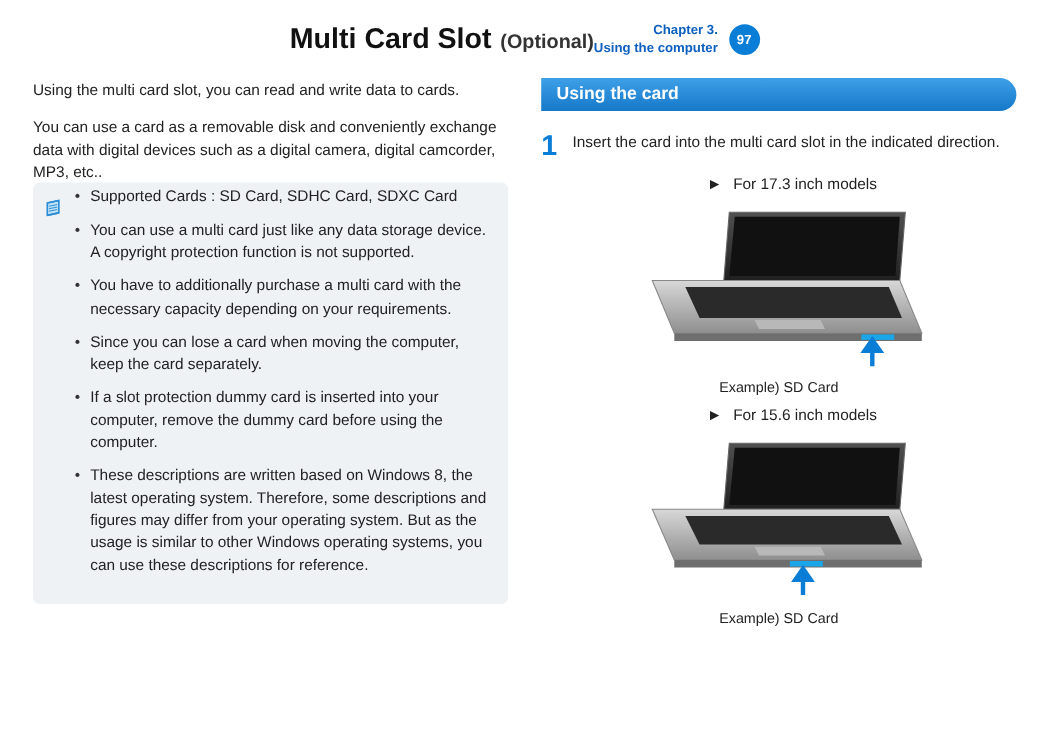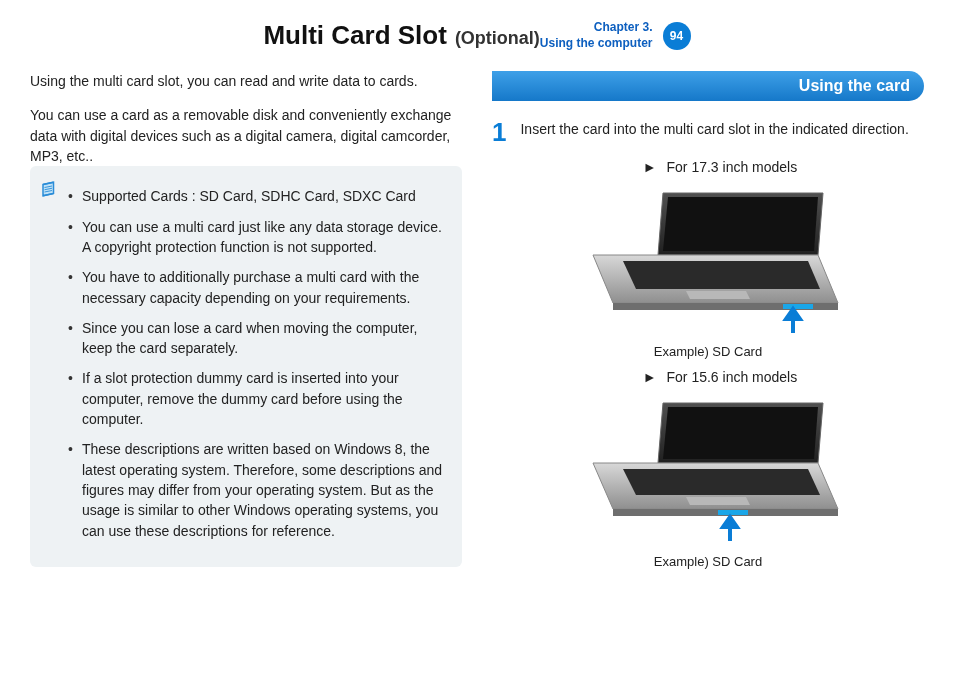--- a/index.html
+++ b/index.html
@@ -31,41 +31,40 @@
     background: #0a7dd6; color: #fff; font-size: 12px; font-weight: 700;
     display: flex; align-items: center; justify-content: center;
   }
   .columns { display: flex; gap: 30px; }
   .col { flex: 1; }
   .intro1 { margin-bottom: 14px; line-height: 1.45; }
   .intro2 { line-height: 1.45; }
   .note-box {
     background: #eef2f4;
     border-radius: 6px;
-    padding: 20px 16px 16px 38px;
+    padding: 2px 16px 16px 38px;
     position: relative;
     line-height: 1.45;
   }
   .note-icon {
     position: absolute; left: 10px; top: 14px;
     color: #2a8dd8;
   }
   .note-box ul { list-style: none; }
   .note-box li {
     position: relative; padding-left: 14px; margin-bottom: 10px;
   }
   .note-box li::before {
     content: "•"; position: absolute; left: 0; top: 0; color: #333;
   }
   .section-head {
     background: linear-gradient(to bottom, #3ea0e8, #1578c9);
     color: #fff; font-weight: 700; font-size: 16px;
     padding: 6px 14px; border-radius: 0 18px 18px 0;
     margin-bottom: 18px;
-    text-align: right;
   }
   .step { display: flex; gap: 14px; margin-bottom: 14px; line-height: 1.45; }
   .step-num { color: #0a7dd6; font-size: 26px; font-weight: 700; line-height: 1; }
   .subhead { font-weight: 400; margin: 6px 0 10px 24px; text-align: center; }
   .subhead .arrow { margin-right: 6px; }
   .laptop-block { position: relative; text-align: center; margin-bottom: 6px; }
   .laptop-svg { display: inline-block; }
   .caption { text-align: center; font-size: 13px; margin: 2px auto 10px auto; }
 </style>
 </head>
@@ -74,21 +73,21 @@
 <div class="header">
   <div class="title-wrap">
     <span class="title">Multi Card Slot</span>
     <span class="title-opt">(Optional)</span>
   </div>
   <div class="header-right">
     <div class="chap">
       <div>Chapter 3.</div>
       <div>Using the computer</div>
     </div>
-    <div class="page-badge">94</div>
+    <div class="page-badge">97</div>
   </div>
 </div>
 
 <div class="columns">
 
   <div class="col">
     <p class="intro1">Using the multi card slot, you can read and write data to cards.</p>
     <p class="intro2">You can use a card as a removable disk and conveniently exchange data with digital devices such as a digital camera, digital camcorder, MP3, etc..</p>
     <div class="note-box">
       <span class="note-icon">

